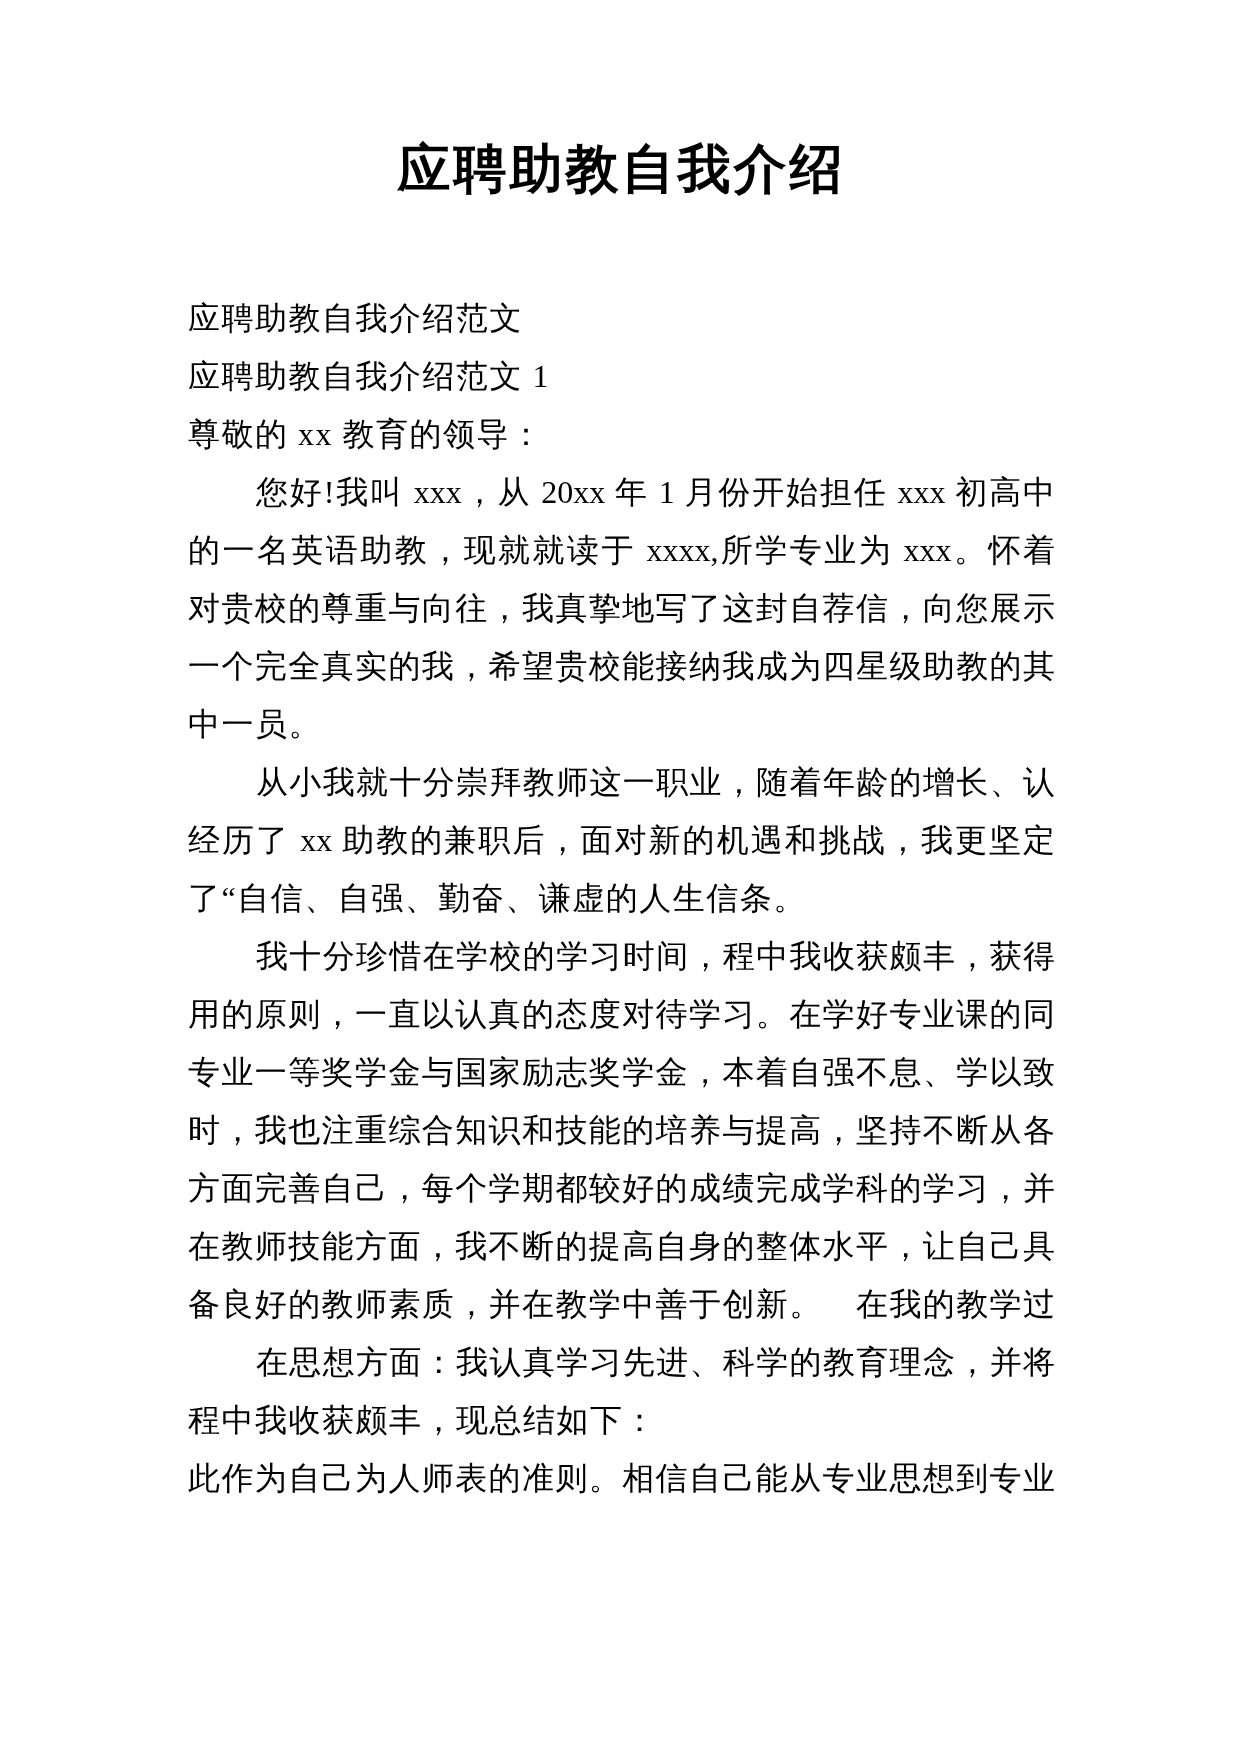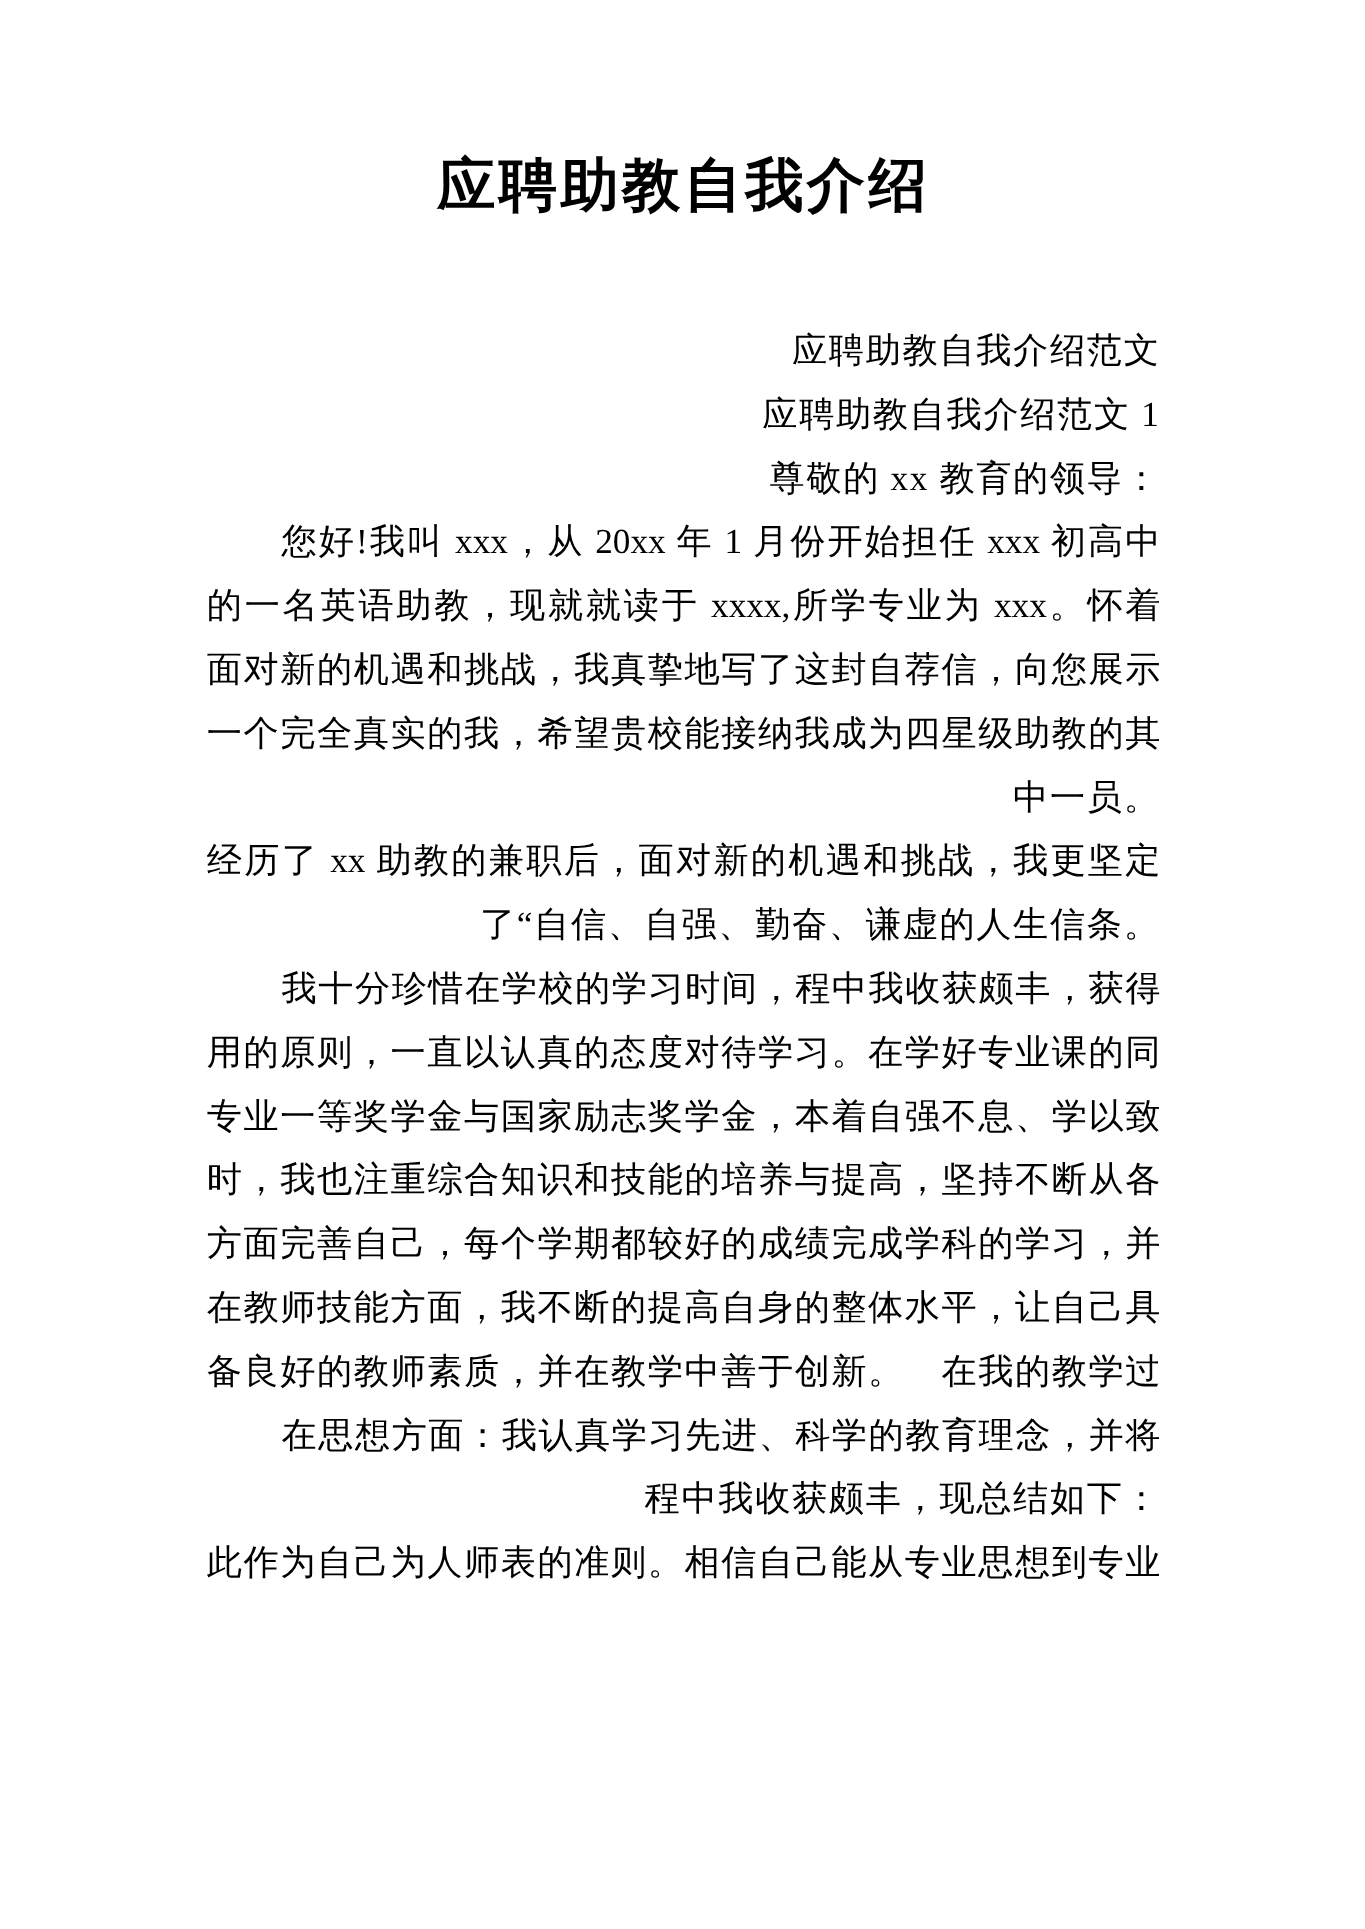--- a/index.html
+++ b/index.html
@@ -36,21 +36,20 @@
     width: 867px;
   }
   .line {
     height: 58px;
     line-height: 58px;
     font-size: 32px;
     font-weight: 400;
     letter-spacing: 1.5px;
     white-space: nowrap;
     overflow: visible;
-    text-align: right;
   }
   .line.just {
     letter-spacing: 0;
     white-space: normal;
     text-align: justify;
     text-align-last: justify;
     overflow: hidden;
   }
   .line.indent {
     padding-left: 68px;
@@ -60,23 +59,24 @@
 <body>
 
 <div class="page">
   <h1 class="doc-title">应聘助教自我介绍</h1>
   <div class="body-text">
     <div class="line">应聘助教自我介绍范文</div>
     <div class="line">应聘助教自我介绍范文 1</div>
     <div class="line">尊敬的 xx 教育的领导：</div>
     <div class="line just indent">您好!我叫 xxx，从 20xx 年 1 月份开始担任 xxx 初高中</div>
     <div class="line just">的一名英语助教，现就就读于 xxxx,所学专业为 xxx。怀着</div>
-    <div class="line just">面对新的机遇和挑战，我真挚地写了这封自荐信，向您展示</div>
+    <div class="line just">对贵校的尊重与向往，我真挚地写了这封自荐信，向您展示</div>
     <div class="line just">一个完全真实的我，希望贵校能接纳我成为四星级助教的其</div>
     <div class="line">中一员。</div>
+    <div class="line just indent">从小我就十分崇拜教师这一职业，随着年龄的增长、认</div>
     <div class="line just">经历了 xx 助教的兼职后，面对新的机遇和挑战，我更坚定</div>
     <div class="line">了“自信、自强、勤奋、谦虚的人生信条。</div>
     <div class="line just indent">我十分珍惜在学校的学习时间，程中我收获颇丰，获得了</div>
     <div class="line just">用的原则，一直以认真的态度对待学习。在学好专业课的同</div>
     <div class="line just">专业一等奖学金与国家励志奖学金，本着自强不息、学以致</div>
     <div class="line just">时，我也注重综合知识和技能的培养与提高，坚持不断从各</div>
     <div class="line just">方面完善自己，每个学期都较好的成绩完成学科的学习，并</div>
     <div class="line just">在教师技能方面，我不断的提高自身的整体水平，让自己具</div>
     <div class="line just">备良好的教师素质，并在教学中善于创新。　在我的教学过</div>
     <div class="line just indent">在思想方面：我认真学习先进、科学的教育理念，并将</div>

